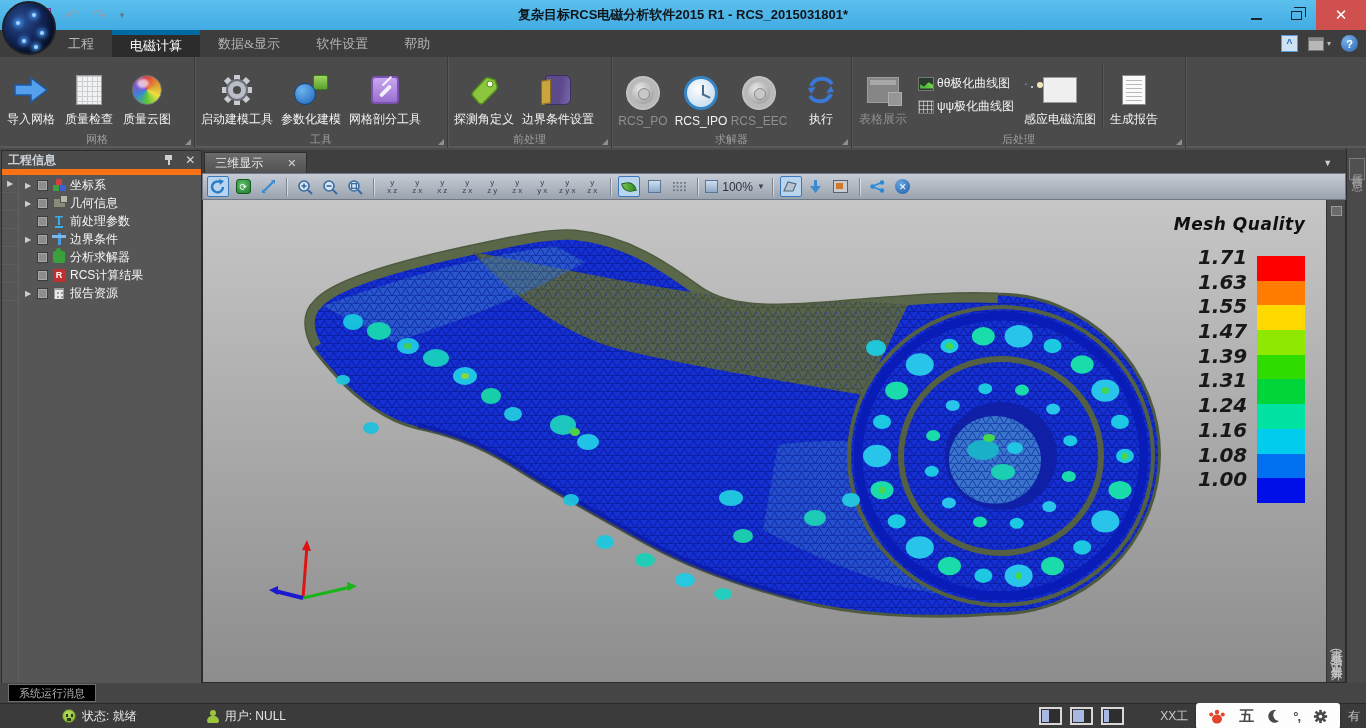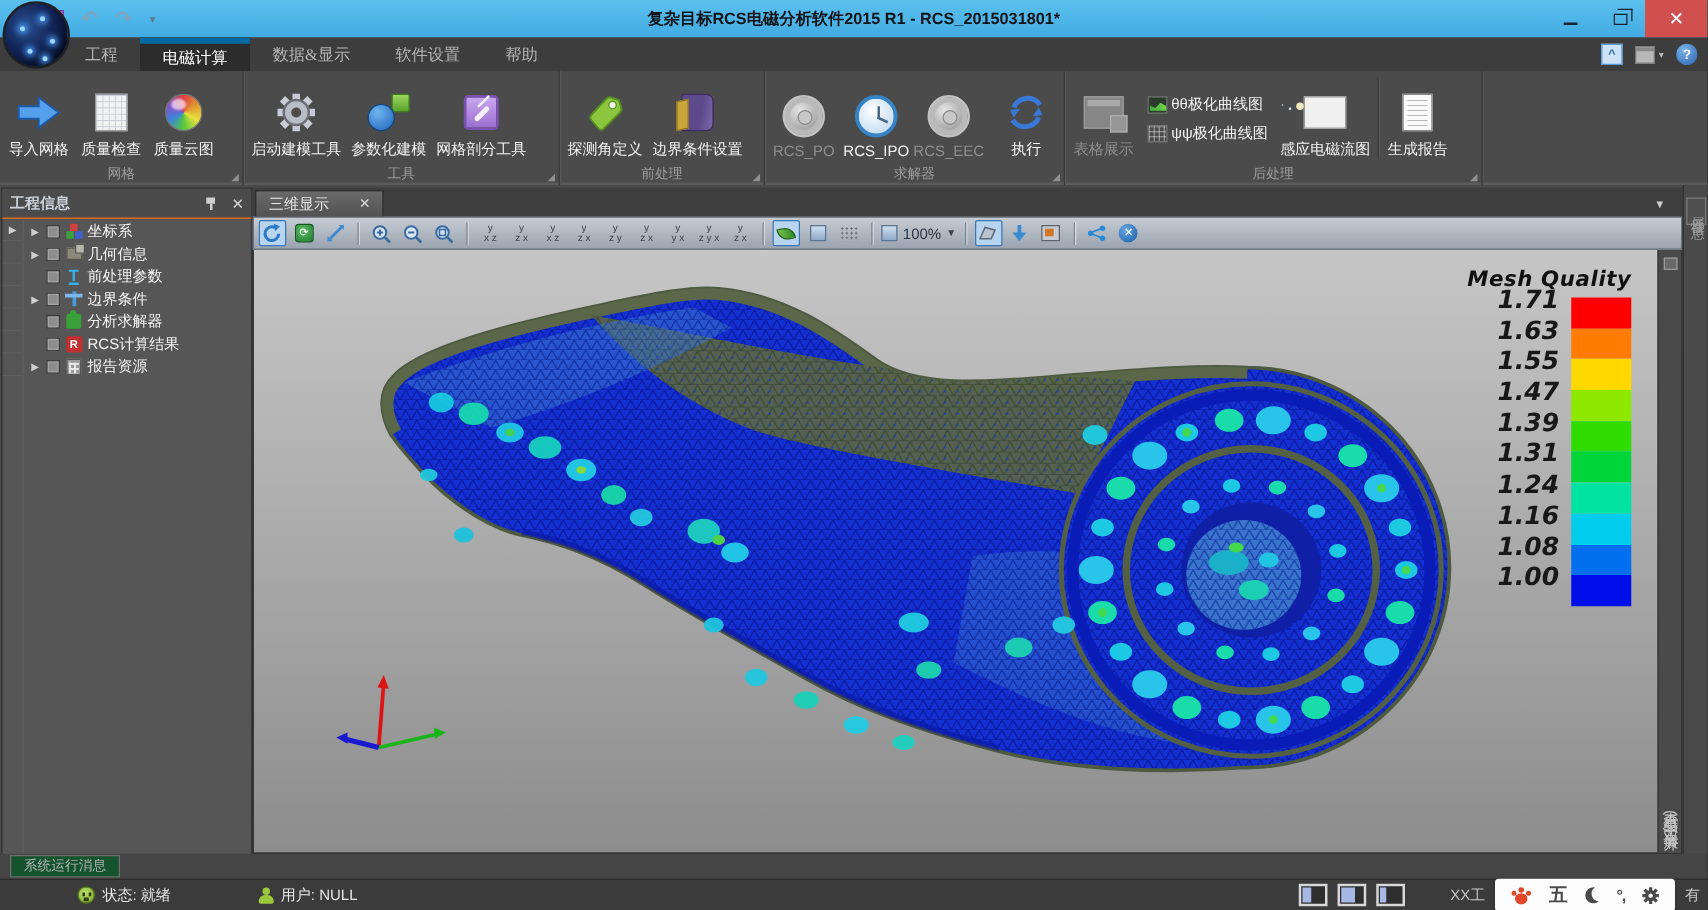--- a/index.html
+++ b/index.html
@@ -85,21 +85,21 @@
   .ic-photo .night { width:100%; height:100%; background:linear-gradient(#0c2a50 55%,#5a3a20); position:relative; overflow:hidden;}
   .ic-photo .night:after{ content:""; position:absolute; right:3px; top:2px; width:6px; height:6px; border-radius:50%; background:#f0e8c0; box-shadow:-8px 2px 0 -2px #d8e8f8,-14px -1px 0 -2.4px #d8e8f8;}
   .ic-report { width:24px; height:30px; background:#fafafa; border:1px solid #888; position:relative;
     background-image:repeating-linear-gradient(#b9b9b9 0 1px,transparent 1px 4px); background-size:16px 24px; background-position:3px 4px; background-repeat:no-repeat;}
   .ic-report:before { content:""; position:absolute; left:-6px; top:3px; width:24px; height:30px; background:#e8e8e8; border:1px solid #888; z-index:-1;}
 
   
   .main { position:absolute; left:0; top:148px; width:1366px; height:535px; background:#4b4b4b; display:flex; }
   
   .lpanel { width:204px; height:100%; border:1px solid #2d2d2d; background:#565656; display:flex; flex-direction:column; margin:2px 0 0 1px; }
-  .lpanel-head { height:24px; background:#4b4b4b; border-bottom:1px solid #f97316; display:flex; align-items:center; padding:0 6px; }
+  .lpanel-head { height:24px; background:#4b4b4b; border-bottom:6px solid #f97316; display:flex; align-items:center; padding:0 6px; }
   .lpanel-title { flex:1; font-size:12px; font-weight:bold; color:#ccd2da; }
   .tree { flex:1; display:flex; }
   .tree-gutter { width:17px; border-right:1px solid #616161; }
   .tree-gutter .cell { height:18px; border-bottom:1px solid #5e5e5e; display:flex; align-items:center; justify-content:center; }
   .tree-rows { flex:1; padding-top:1px; }
   .trow { height:18px; display:flex; align-items:center; gap:4px; padding-left:4px; }
   .tw { width:10px; font-size:8px; color:#cfcfcf; text-align:center; }
   .cbx { width:11px; height:11px; background:#8d8d8d; border:1px solid #3c3c3c; box-shadow:inset 0 0 0 1px #a8a8a8; }
   .ticon { width:14px; height:14px; display:flex; align-items:center; justify-content:center; font-size:10px; }
   .trow .tlab { font-size:12px; color:#f4f4f4; white-space:nowrap; }
@@ -141,36 +141,36 @@
 
   .viewport { flex:1; position:relative; border:1px solid #2a2a2a; border-top:none;
     background:linear-gradient(#c6c6c6,#8d8d8d); overflow:hidden; }
   .results-strip { position:absolute; right:0; top:0; bottom:0; width:19px; background:#4a4a4a;
     border-left:1px solid #333; display:flex; flex-direction:column; align-items:center; }
   .results-strip .mini { width:11px; height:10px; border:1px solid #9a9a9a; margin-top:6px; background:#6a6a6a; }
   .results-text { writing-mode:vertical-rl; font-size:12px; color:#c4c4c4; margin-top:auto; margin-bottom:14px; letter-spacing:2px; }
 
   
   .legend { position:absolute; right:40px; top:14px; display:flex; flex-direction:column; align-items:flex-end;
-    font-family:"DejaVu Sans","Liberation Sans",sans-serif; }
+    font-family:"DejaVu Sans","Liberation Sans",sans-serif;gap:18px; }
   .legend-title { font-size:17px; font-weight:bold; font-style:italic; color:#101010; margin-bottom:4px; letter-spacing:.5px;}
   .legend-body { display:flex; }
   .legend-values { display:flex; flex-direction:column; margin-right:10px; transform:translateY(-11px); }
   .legend-values div { height:24.7px; font-size:20px; font-weight:bold; font-style:italic; color:#181818; text-align:right; line-height:24.7px;}
   .legend-bands { width:48px; display:flex; flex-direction:column; }
   .legend-bands div { height:24.7px; }
 
   
   .redge { width:20px; background:#4a4a4a; border-left:1px solid #2d2d2d; position:relative; }
   .redge-tab { position:absolute; top:10px; left:2px; width:16px; padding:6px 0; border:1px solid #7a7a7a; background:#505050;
     writing-mode:vertical-rl; font-size:11px; color:#9d9d9d; text-align:center; letter-spacing:2px; }
 
   
   .msgstrip { position:absolute; left:0; top:683px; width:1366px; height:20px; background:#454545; }
-  .msg-tab { position:absolute; left:8px; top:1px; height:18px; padding:0 10px; border:1px solid #6e6e6e; background:#14532d;
+  .msg-tab { position:absolute; left:8px; top:1px; height:18px; padding:0 10px; border:1px solid #6e6e6e; background:#000000;
     font-size:11px; color:#b4b4b4; line-height:17px; }
   .statusbar { position:absolute; left:0; top:703px; width:1366px; height:25px; background:#3b3b3b;
     border-top:1px solid #2a2a2a; display:flex; align-items:center; font-size:12px; color:#e6e6e6; }
   .st-item { display:flex; align-items:center; gap:6px; }
   .smiley { width:14px; height:14px; border-radius:50%; background:radial-gradient(circle at 40% 35%,#b8dd66,#7fae2c); border:1px solid #5a7a20; position:relative;}
   .smiley:after { content:""; position:absolute; left:3px; top:4px; width:2px; height:3px; background:#2c3a10; box-shadow:5px 0 0 #2c3a10, 1px 4px 0 0 #2c3a10, 3px 4px 0 0 #2c3a10;}
   .person { width:12px; height:13px; position:relative; }
   .person:before { content:""; position:absolute; left:3px; top:0; width:6px; height:6px; border-radius:50%; background:#9cc63c;}
   .person:after { content:""; position:absolute; left:0; top:6px; width:12px; height:7px; border-radius:5px 5px 2px 2px; background:#9cc63c;}
   .sb-right { margin-left:auto; display:flex; align-items:center; gap:8px; padding-right:6px; }

